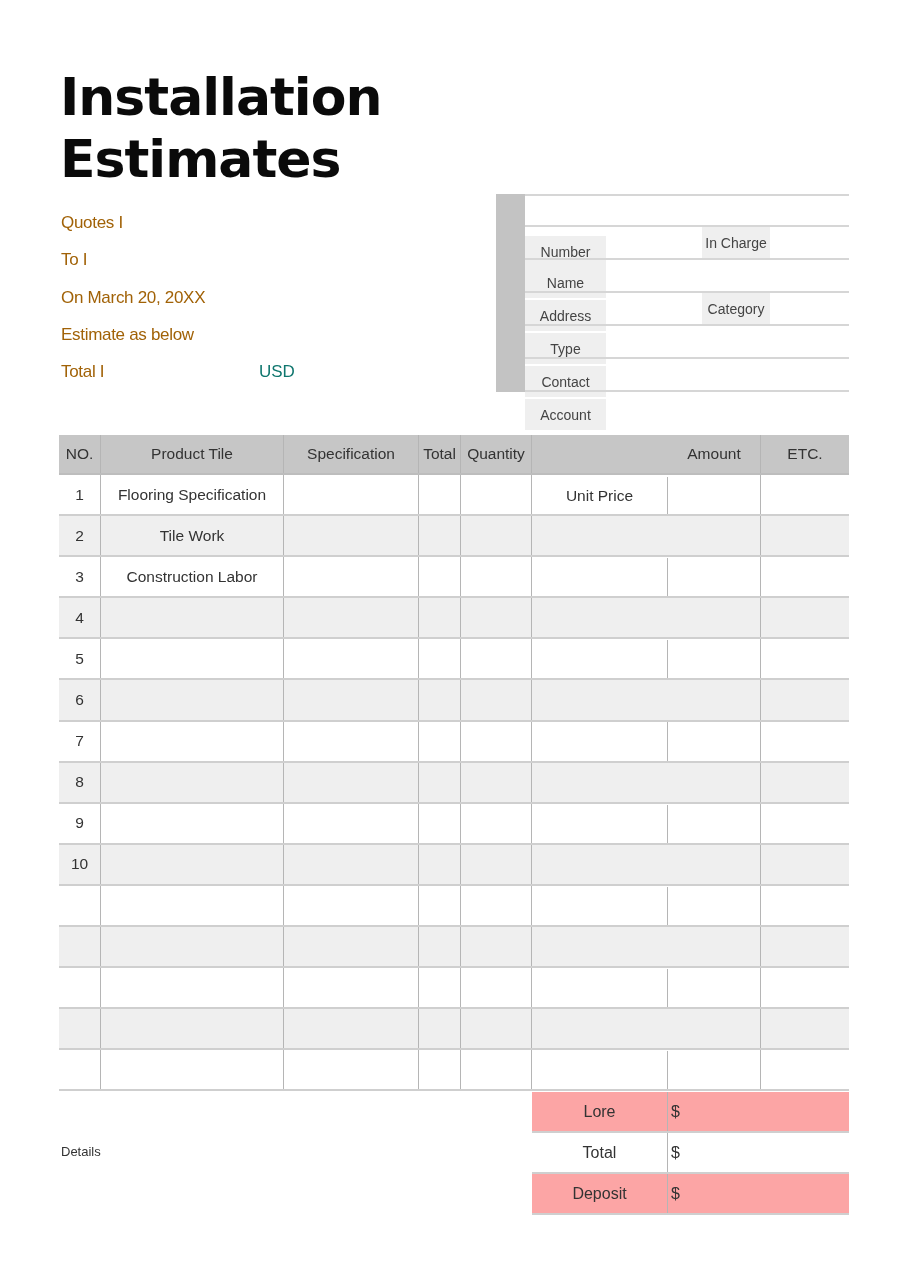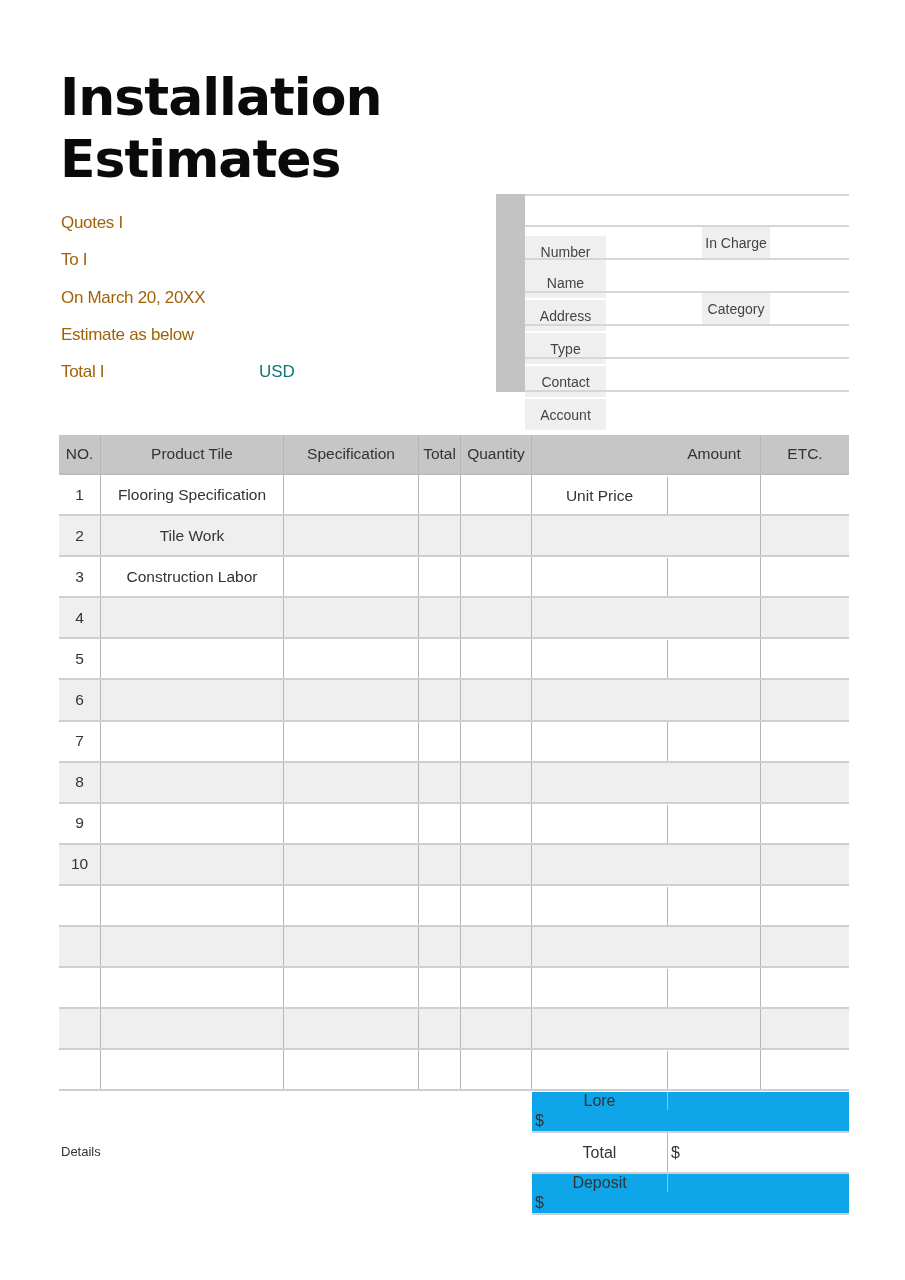--- a/index.html
+++ b/index.html
@@ -27,21 +27,21 @@
   .tr.alt { background: #efefef; }
   .td { height: 100%; border-right: 1px solid #b5b5b5; display: flex; align-items: center; justify-content: center; font-size: 15.5px; color: #333; white-space: nowrap; overflow: hidden; }
   .td:last-child { border-right: none; }
   .head .td { color: #333; font-size: 15.5px; }
   .c0 { width: 42px; } .c1 { width: 183px; } .c2 { width: 135px; } .c3 { width: 42px; }
   .c4 { width: 71px; } .c5 { width: 136px; margin-top: 42px; } .c6 { width: 93px; } .c7 { width: 88px; }
 
   
   .summary { position: absolute; left: 532px; top: 1092px; width: 317px; }
   .srow { height: 41px; display: flex; border-bottom: 2px solid #cfcfcf; }
-  .srow.alt { background: #0ea5e9; flex-direction: column; }
+  .srow.alt { background: #fca5a5; }
   .srow .sl { width: 136px; border-right: 1px solid #b5b5b5; display: flex; align-items: center; justify-content: center; font-size: 16px; color: #333; }
   .srow .sv { flex: 1; display: flex; align-items: center; padding-left: 3px; font-size: 16px; color: #333; }
   .details { position: absolute; left: 61px; top: 1144px; font-size: 13px; color: #333; }
 </style>
 </head>
 <body>
 
 <div class="title">
   <div>Installation</div>
   <div>Estimates</div>

